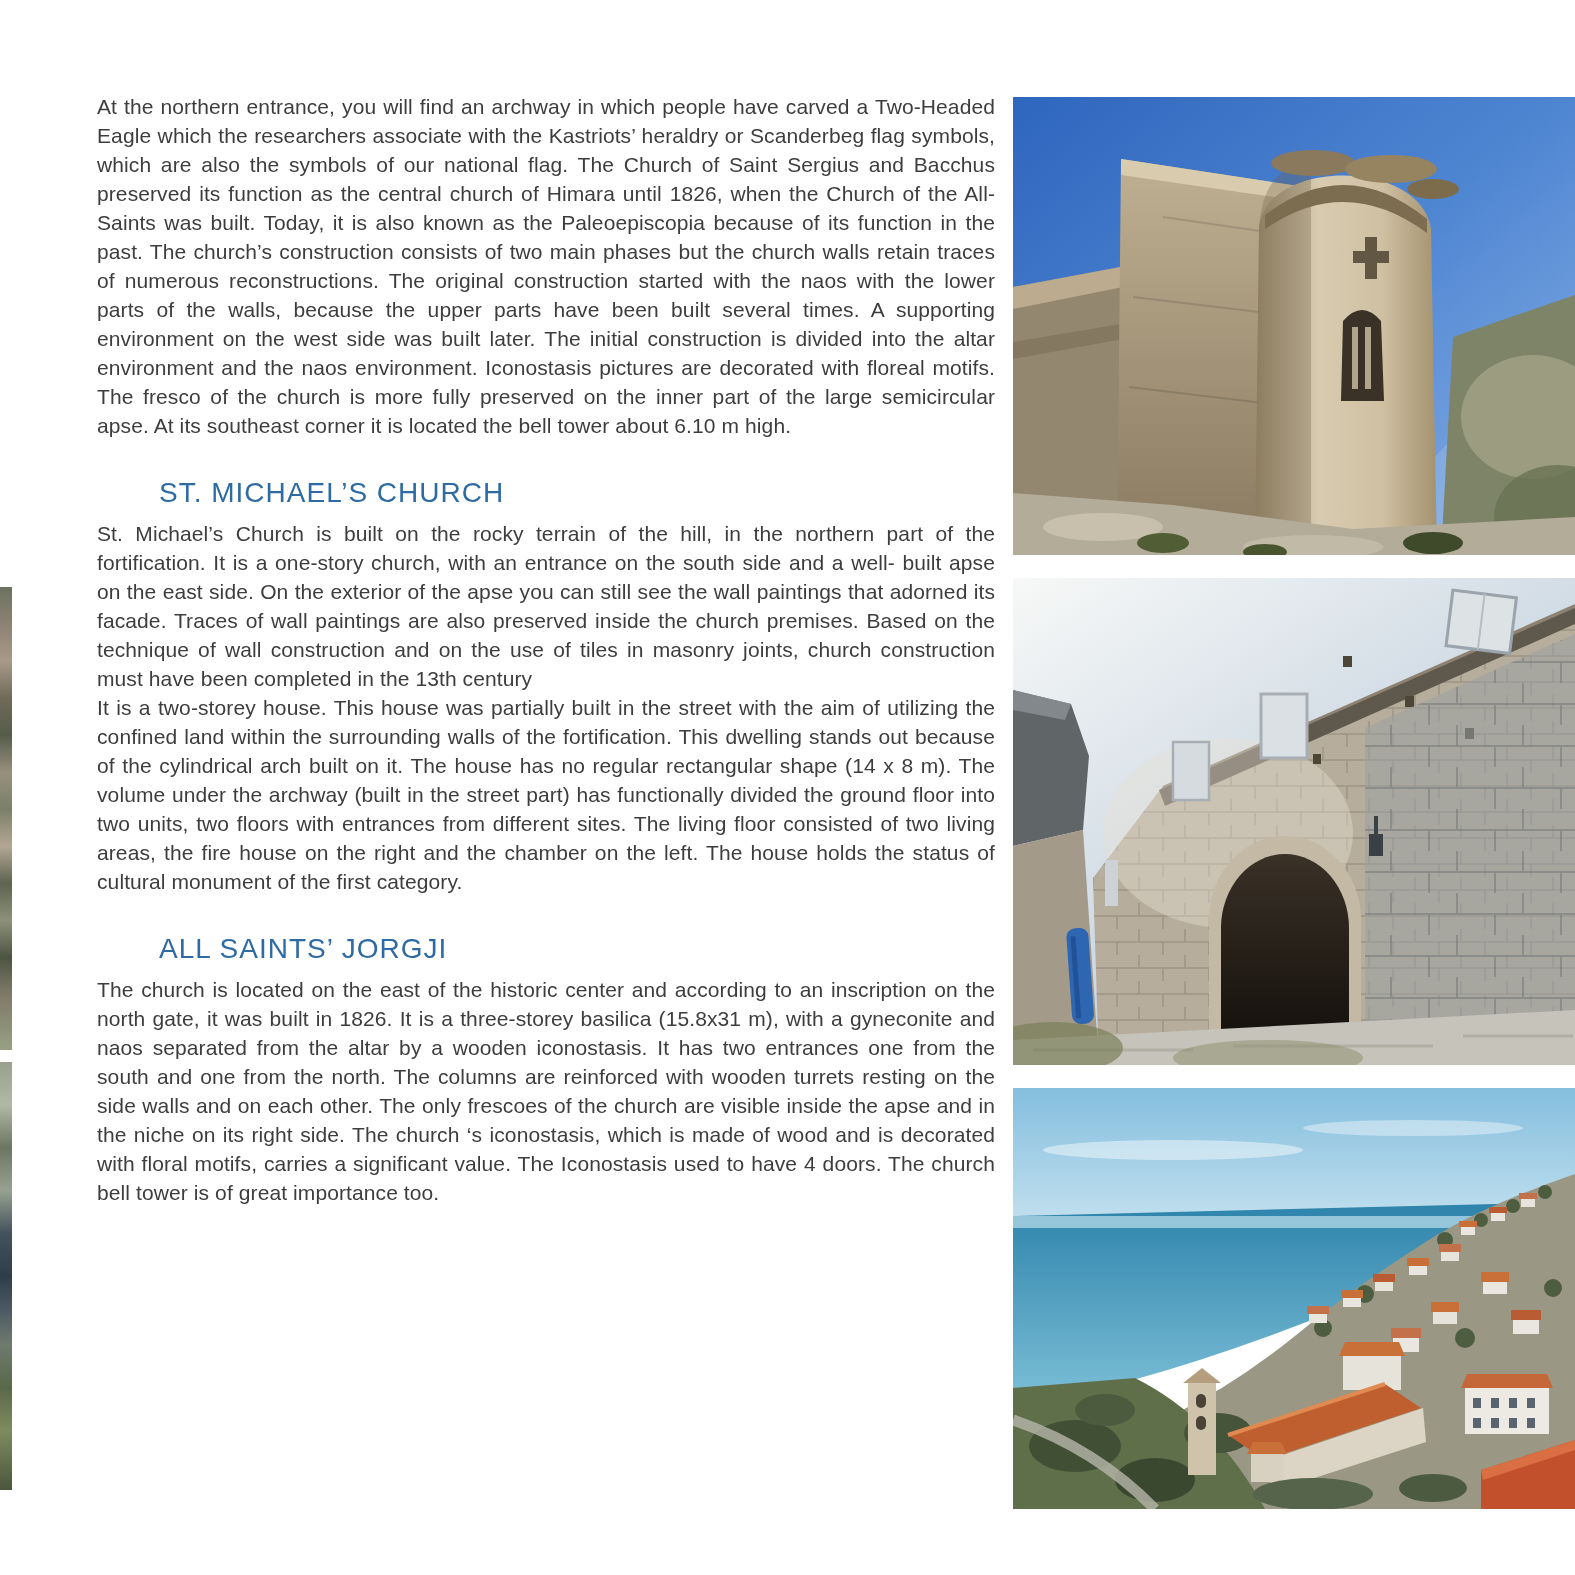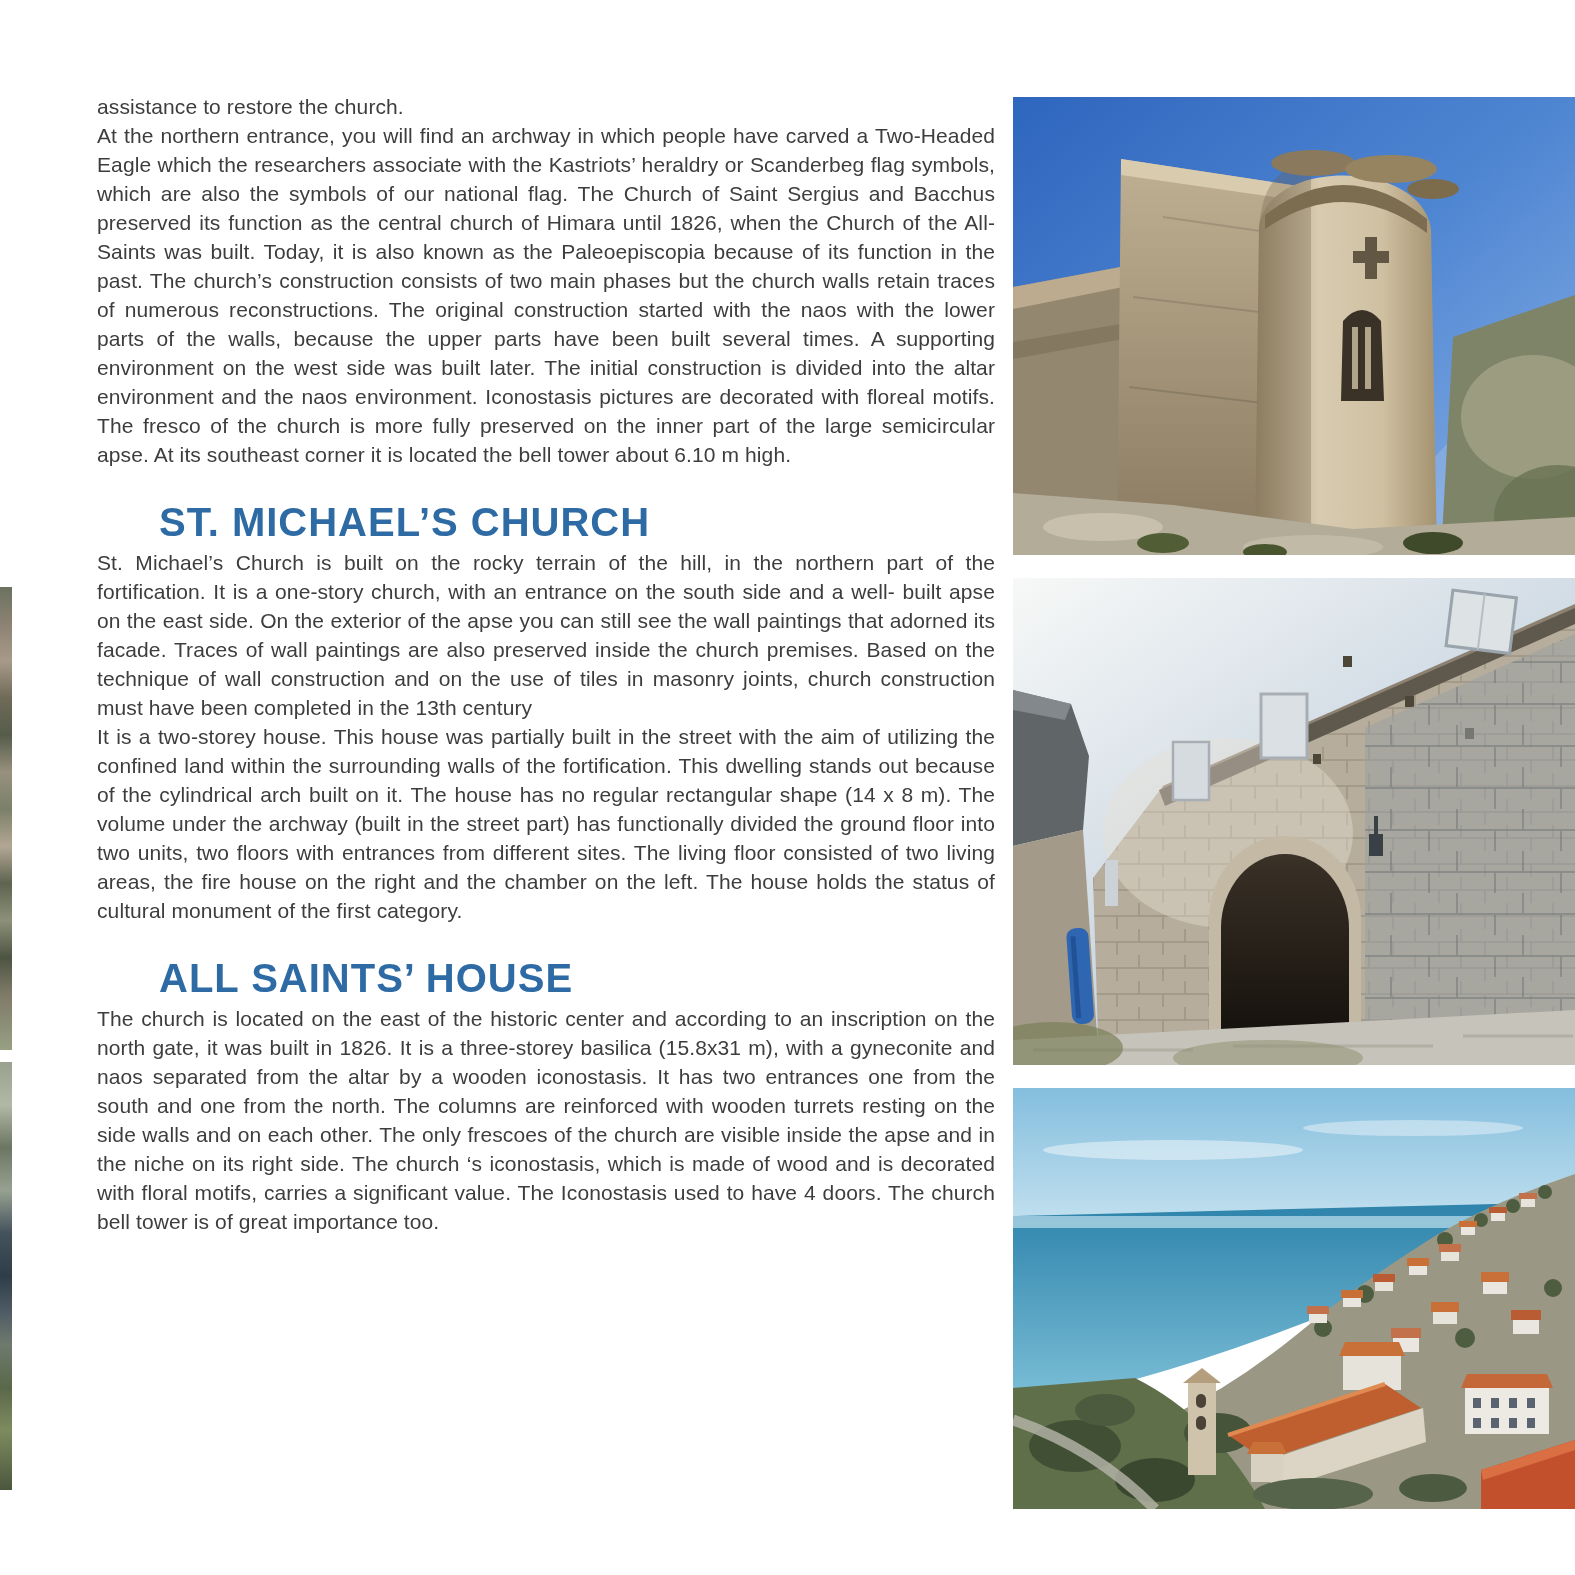--- a/index.html
+++ b/index.html
@@ -35,22 +35,22 @@
   }
   .text-column p{
     margin:0;
     font-size:21px;line-height:29px;
     letter-spacing:0.1px;
     text-align:justify;
     color:var(--body-text-color,#3d3d3d);
   }
   .text-column h2{
     margin:36px 0 9px 62px;
-    font-size:40px;line-height:34px;
-    font-weight:700;
+    font-size:28px;line-height:34px;
+    font-weight:400;
     letter-spacing:1px;
     color:var(--heading-color,#2e6ba4);
   }
   
   .photo{
     position:absolute;left:1013px;width:562px;
     margin:0;padding:0;overflow:hidden;
   }
   .photo svg{display:block;width:100%;height:100%;}
   .photo.p1{top:97px;height:458px;}
@@ -61,35 +61,34 @@
 <body>
 
 <div class="page">
 
   <div class="edge-sliver s1"></div>
   <div class="edge-sliver s2"></div>
 
   <main class="text-column">
 
     <section>
-      <p>assistance to restore the church.</p>
       <p>At the northern entrance, you will find an archway in which people have carved a Two-Headed Eagle which the researchers associate with the Kastriots’ heraldry or Scanderbeg flag symbols, which are also the symbols of our national flag. The Church of Saint Sergius and Bacchus preserved its function as the central church of Himara until 1826, when the Church of the All-Saints was built. Today, it is also known as the Paleoepiscopia because of its function in the past. The church’s construction consists of two main phases but the church walls retain traces of numerous reconstructions. The original construction started with the naos with the lower parts of the walls, because the upper parts have been built several times. A supporting environment on the west side was built later. The initial construction is divided into the altar environment and the naos environment. Iconostasis pictures are decorated with floreal motifs. The fresco of the church is more fully preserved on the inner part of the large semicircular apse. At its southeast corner it is located the bell tower about 6.10 m high.</p>
     </section>
 
     <section>
       <h2>ST. MICHAEL’S CHURCH</h2>
       <p>St. Michael’s Church is built on the rocky terrain of the hill, in the northern part of the fortification. It is a one-story church, with an entrance on the south side and a well- built apse on the east side. On the exterior of the apse you can still see the wall paintings that adorned its facade. Traces of wall paintings are also preserved inside the church premises. Based on the technique of wall construction and on the use of tiles in masonry joints, church construction must have been completed in the 13th century</p>
     </section>
 
     <section>
       <p>It is a two-storey house. This house was partially built in the street with the aim of utilizing the confined land within the surrounding walls of the fortification. This dwelling stands out because of the cylindrical arch built on it. The house has no regular rectangular shape (14 x 8 m). The volume under the archway (built in the street part) has functionally divided the ground floor into two units, two floors with entrances from different sites. The living floor consisted of two living areas, the fire house on the right and the chamber on the left. The house holds the status of cultural monument of the first category.</p>
     </section>
 
     <section>
-      <h2>ALL SAINTS’ HOUSE</h2>
+      <h2>ALL SAINTS’ JORGJI</h2>
       <p>The church is located on the east of the historic center and according to an inscription on the north gate, it was built in 1826. It is a three-storey basilica (15.8x31 m), with a gyneconite and naos separated from the altar by a wooden iconostasis. It has two entrances one from the south and one from the north. The columns are reinforced with wooden turrets resting on the side walls and on each other. The only frescoes of the church are visible inside the apse and in the niche on its right side. The church ‘s iconostasis, which is made of wood and is decorated with floral motifs, carries a significant value. The Iconostasis used to have 4 doors. The church bell tower is of great importance too.</p>
     </section>
 
   </main>
 
   <figure class="photo p1">
     <svg viewBox="0 0 562 458" preserveAspectRatio="none">
       <defs>
         <linearGradient id="sky1" x1="0" y1="0" x2="1" y2="1">
           <stop offset="0" stop-color="#2f66be"></stop>

